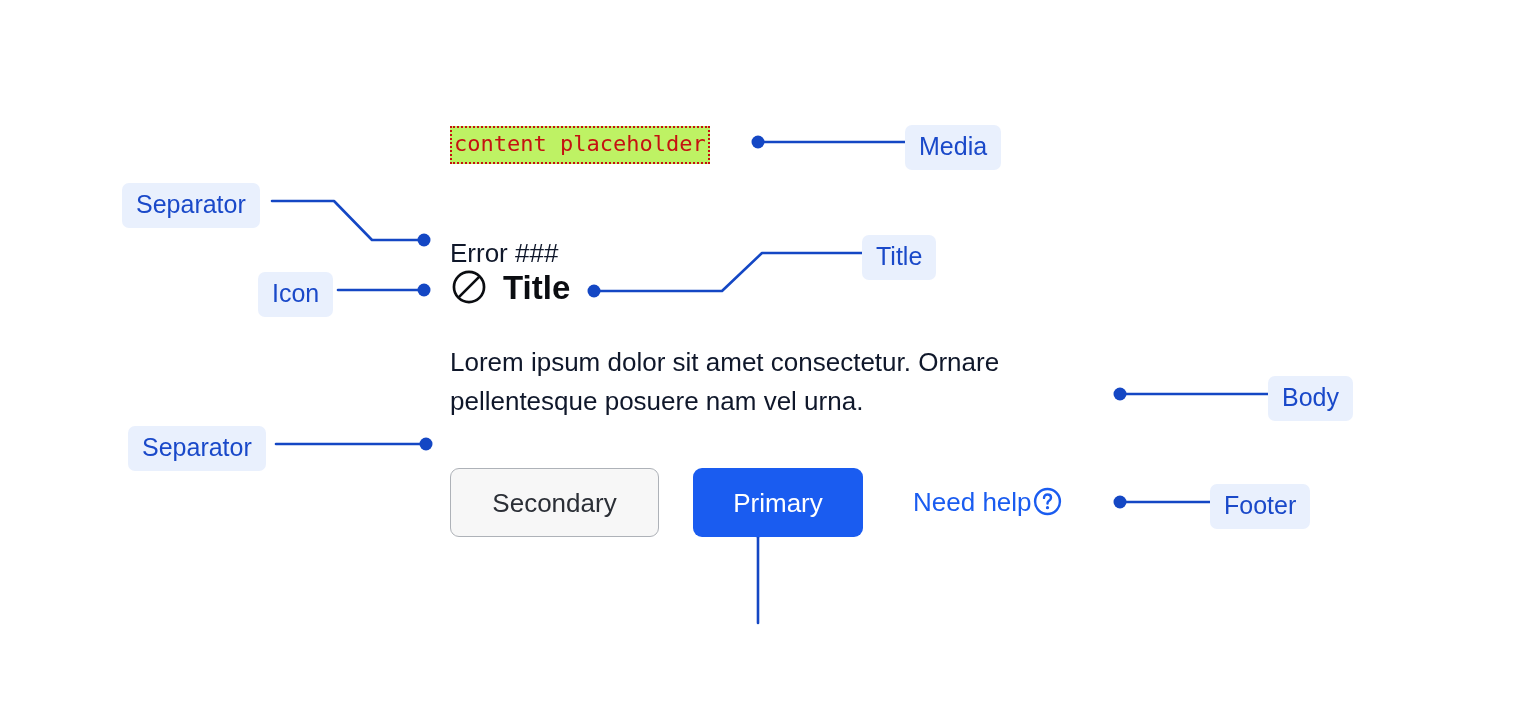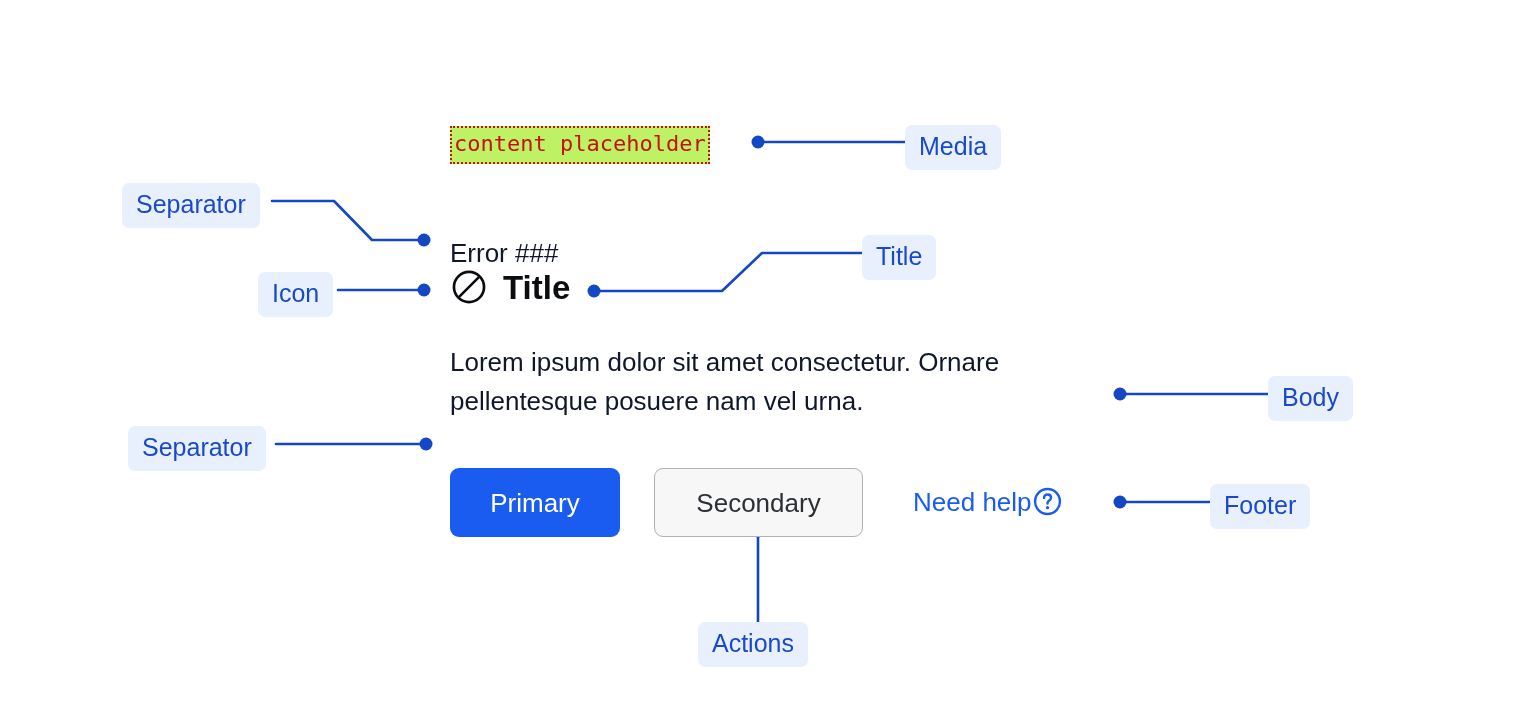--- a/index.html
+++ b/index.html
@@ -221,39 +221,38 @@
   <div class="pill" style="left:258px; top:272px;">Icon</div>
 
   <div class="pill" style="left:862px; top:235px;">Title</div>
 
   <div class="pill" style="left:1268px; top:376px;">Body</div>
 
   <div class="pill" style="left:1210px; top:484px;">Footer</div>
 
   <div class="pill" style="left:128px; top:426px;">Separator</div>
 
-  <div class="pill" style="left:698px; top:622px;">Actions</div>
 
   <div class="placeholder">content placeholder</div>
 
   <div class="errorcode-text">Error ###</div>
 
   <div class="title-row">
     <svg class="title-icon" viewBox="0 0 24 24">
       <circle cx="12" cy="12" r="9.5" fill="none" stroke="#0b0d11" stroke-width="1.7"></circle>
       <line x1="5.6" y1="18.4" x2="18.4" y2="5.6" stroke="#0b0d11" stroke-width="1.7"></line>
     </svg>
     <div class="title-text">Title</div>
   </div>
 
   <div class="body-text">Lorem ipsum dolor sit amet consectetur. Ornare pellentesque posuere nam vel urna.</div>
 
   <div class="btn-row">
+    <div class="btn btn-secondary">Secondary</div>
     <div class="btn btn-primary">Primary</div>
-    <div class="btn btn-secondary">Secondary</div>
   </div>
 
   <div class="help-link">
     <span>Need help</span>
     <svg class="help-icon" viewBox="0 0 24 24">
       <circle cx="12" cy="12" r="9.6" fill="none" stroke="#1a5cf0" stroke-width="1.9"></circle>
       <path d="M 9.3 9.2 C 9.3 7.5 10.5 6.6 12 6.6 C 13.6 6.6 14.7 7.6 14.7 9.0 C 14.7 10.3 13.9 10.9 12.9 11.6 C 12.2 12.1 12 12.5 12 13.5" fill="none" stroke="#1a5cf0" stroke-width="1.9" stroke-linecap="round"></path>
       <circle cx="12" cy="16.8" r="1.25" fill="#1a5cf0"></circle>
     </svg>
   </div>

